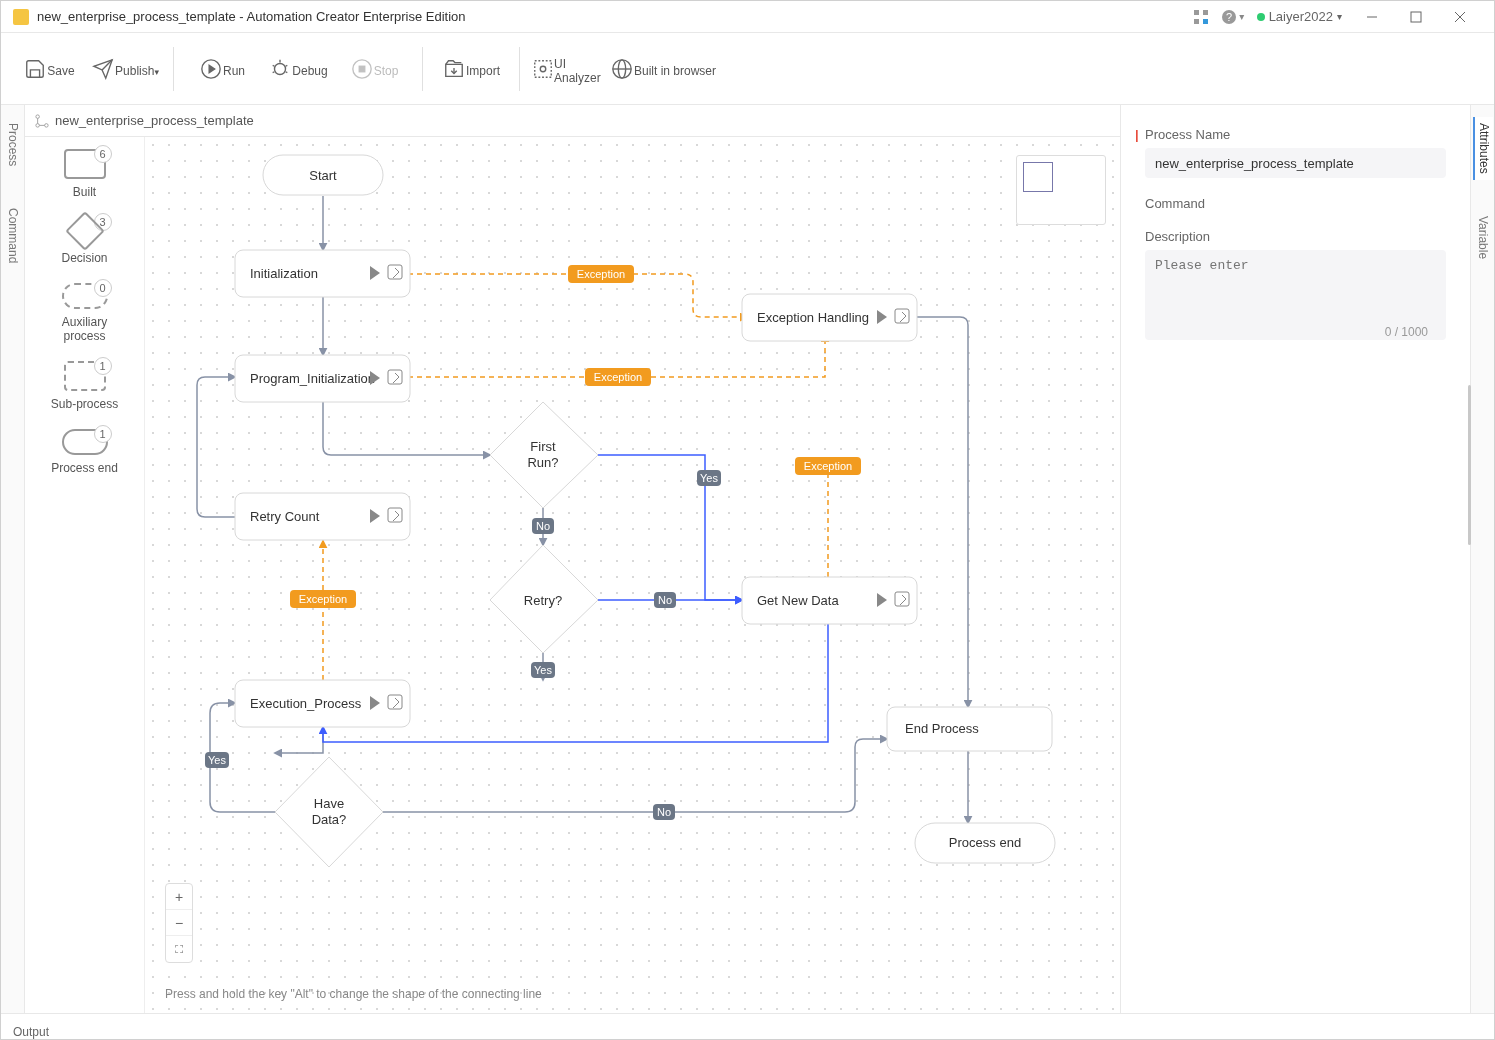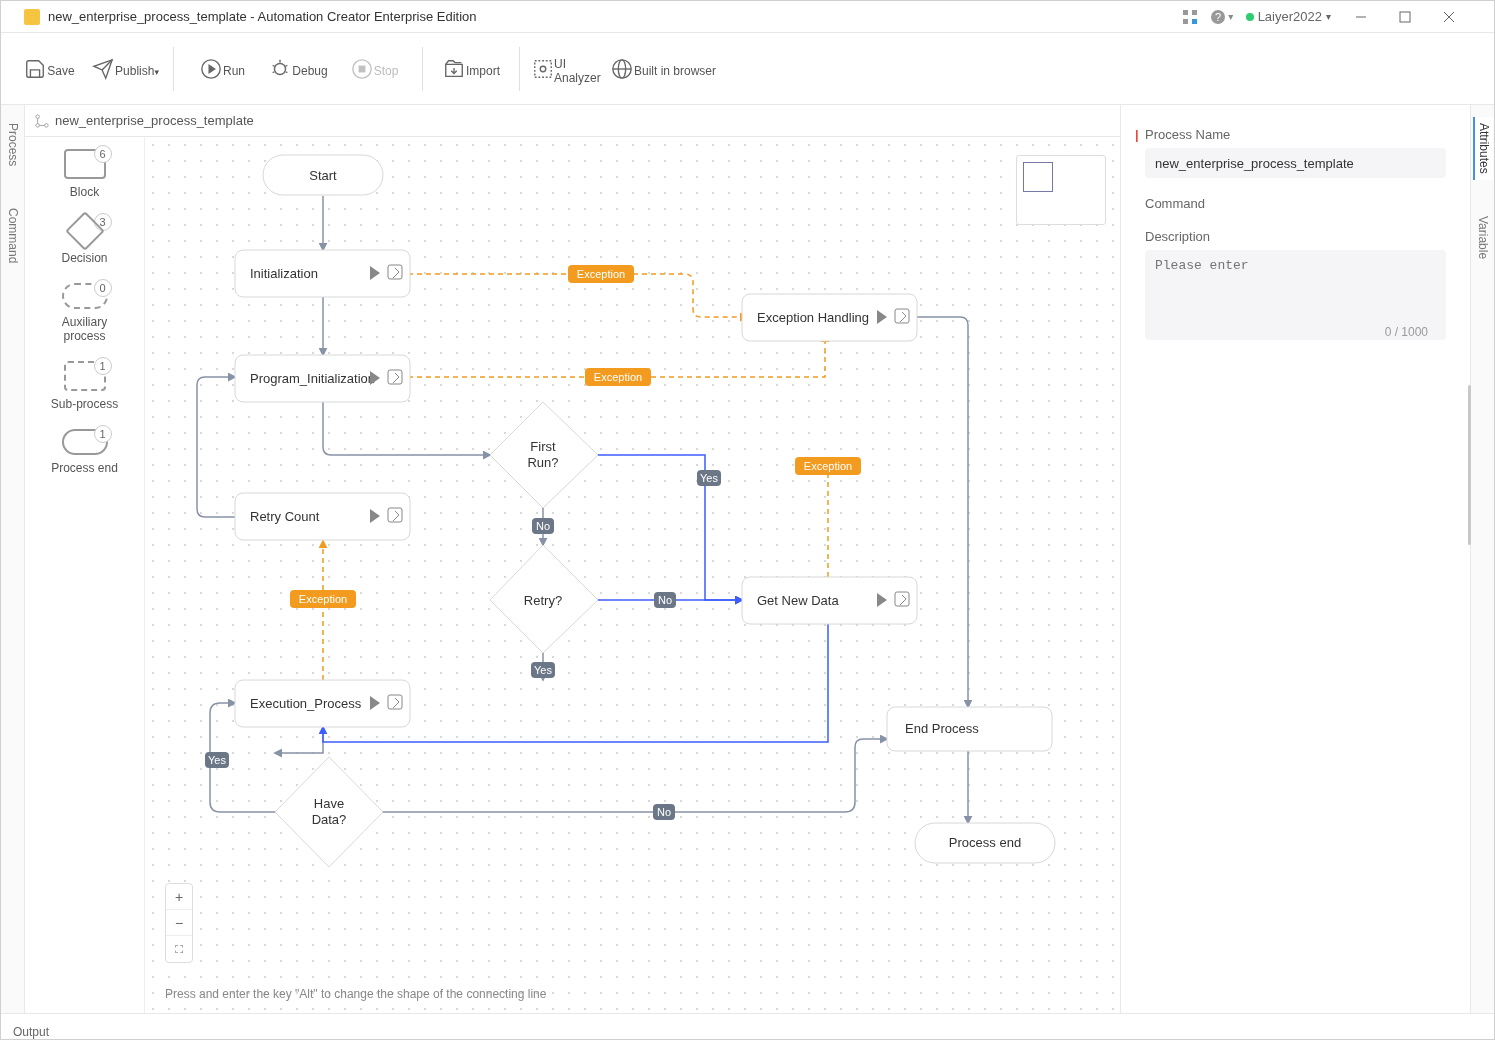--- a/index.html
+++ b/index.html
@@ -1,18 +1,18 @@
 <!DOCTYPE html>
 <html><head>
 <meta charset="utf-8">
 <style>
 * { box-sizing: border-box; margin: 0; padding: 0; font-family: "Segoe UI", Arial, sans-serif; }
 body { width: 1495px; height: 1040px; background: #f5f5f5; overflow: hidden; position: relative; }
 .window { width: 100%; height: 100%; background: #fff; display: flex; flex-direction: column; border: 1px solid #d0d0d0; }
-.titlebar { height: 32px; display: flex; align-items: center; padding: 0 23px; border-bottom: 1px solid #e8e8e8; font-size: 13px; color: #333; }
+.titlebar { height: 32px; display: flex; align-items: center; padding: 0 12px; border-bottom: 1px solid #e8e8e8; font-size: 13px; color: #333; }
 .titlebar .app-icon { width: 16px; height: 16px; background: #f5c542; border-radius: 2px; margin-right: 8px; }
 .titlebar .title-text { flex: 0 0 auto; }
 .titlebar .spacer { flex: 1; }
 .titlebar .tb-icon { width: 28px; height: 28px; display: flex; align-items: center; justify-content: center; color: #888; cursor: pointer; margin: 0 2px; }
 .titlebar .user-dot { width: 8px; height: 8px; border-radius: 50%; background: #2ecc71; margin-right: 4px; }
 .titlebar .user { display: flex; align-items: center; color: #666; margin: 0 8px; cursor: pointer; text-align: right; }
 .titlebar .win-btn { width: 44px; height: 32px; display: flex; align-items: center; justify-content: center; color: #666; cursor: pointer; }
 
 .toolbar { height: 72px; display: flex; align-items: center; padding: 0 12px; border-bottom: 1px solid #e8e8e8; gap: 4px; }
 .tool-btn { display: flex; flex-direction: row; align-items: center; justify-content: center; width: 72px; height: 60px; cursor: pointer; border-radius: 4px; color: #555; }
@@ -225,21 +225,21 @@
               <line x1="5" y1="13" x2="11" y2="13"></line>
             </svg></span>
         <span>new_enterprise_process_template</span>
       </div>
 
       <div class="workspace">
         <div class="palette">
           <div class="palette-item">
             <div class="badge">6</div>
             <div class="shape"></div>
-            <div class="plabel">Block</div>
+            <div class="plabel">Built</div>
           </div>
           <div class="palette-item">
             <div class="badge">3</div>
             <div class="shape diamond"></div>
             <div class="plabel">Decision</div>
           </div>
           <div class="palette-item">
             <div class="badge">0</div>
             <div class="shape rounded dashed"></div>
             <div class="plabel">Auxiliary process</div>
@@ -385,21 +385,21 @@
 
           <div class="minimap">
             <div class="mm-rect"></div>
           </div>
 
           <div class="zoom-ctrl">
             <div>+</div>
             <div>−</div>
             <div>⛶</div>
           </div>
-          <div class="hint">Press and enter the key "Alt" to change the shape of the connecting line</div>
+          <div class="hint">Press and hold the key "Alt" to change the shape of the connecting line</div>
         </div>
       </div>
     </div>
 
     <div class="right-panel">
       <div class="field-label req">Process Name</div>
       <input class="fld-input" value="new_enterprise_process_template" style="">
       <div class="field-label" style="margin-top:18px;">Command</div>
       <div class="field-label" style="margin-top:18px;">Description</div>
       <textarea class="fld-input" placeholder="Please enter" style=""></textarea>

